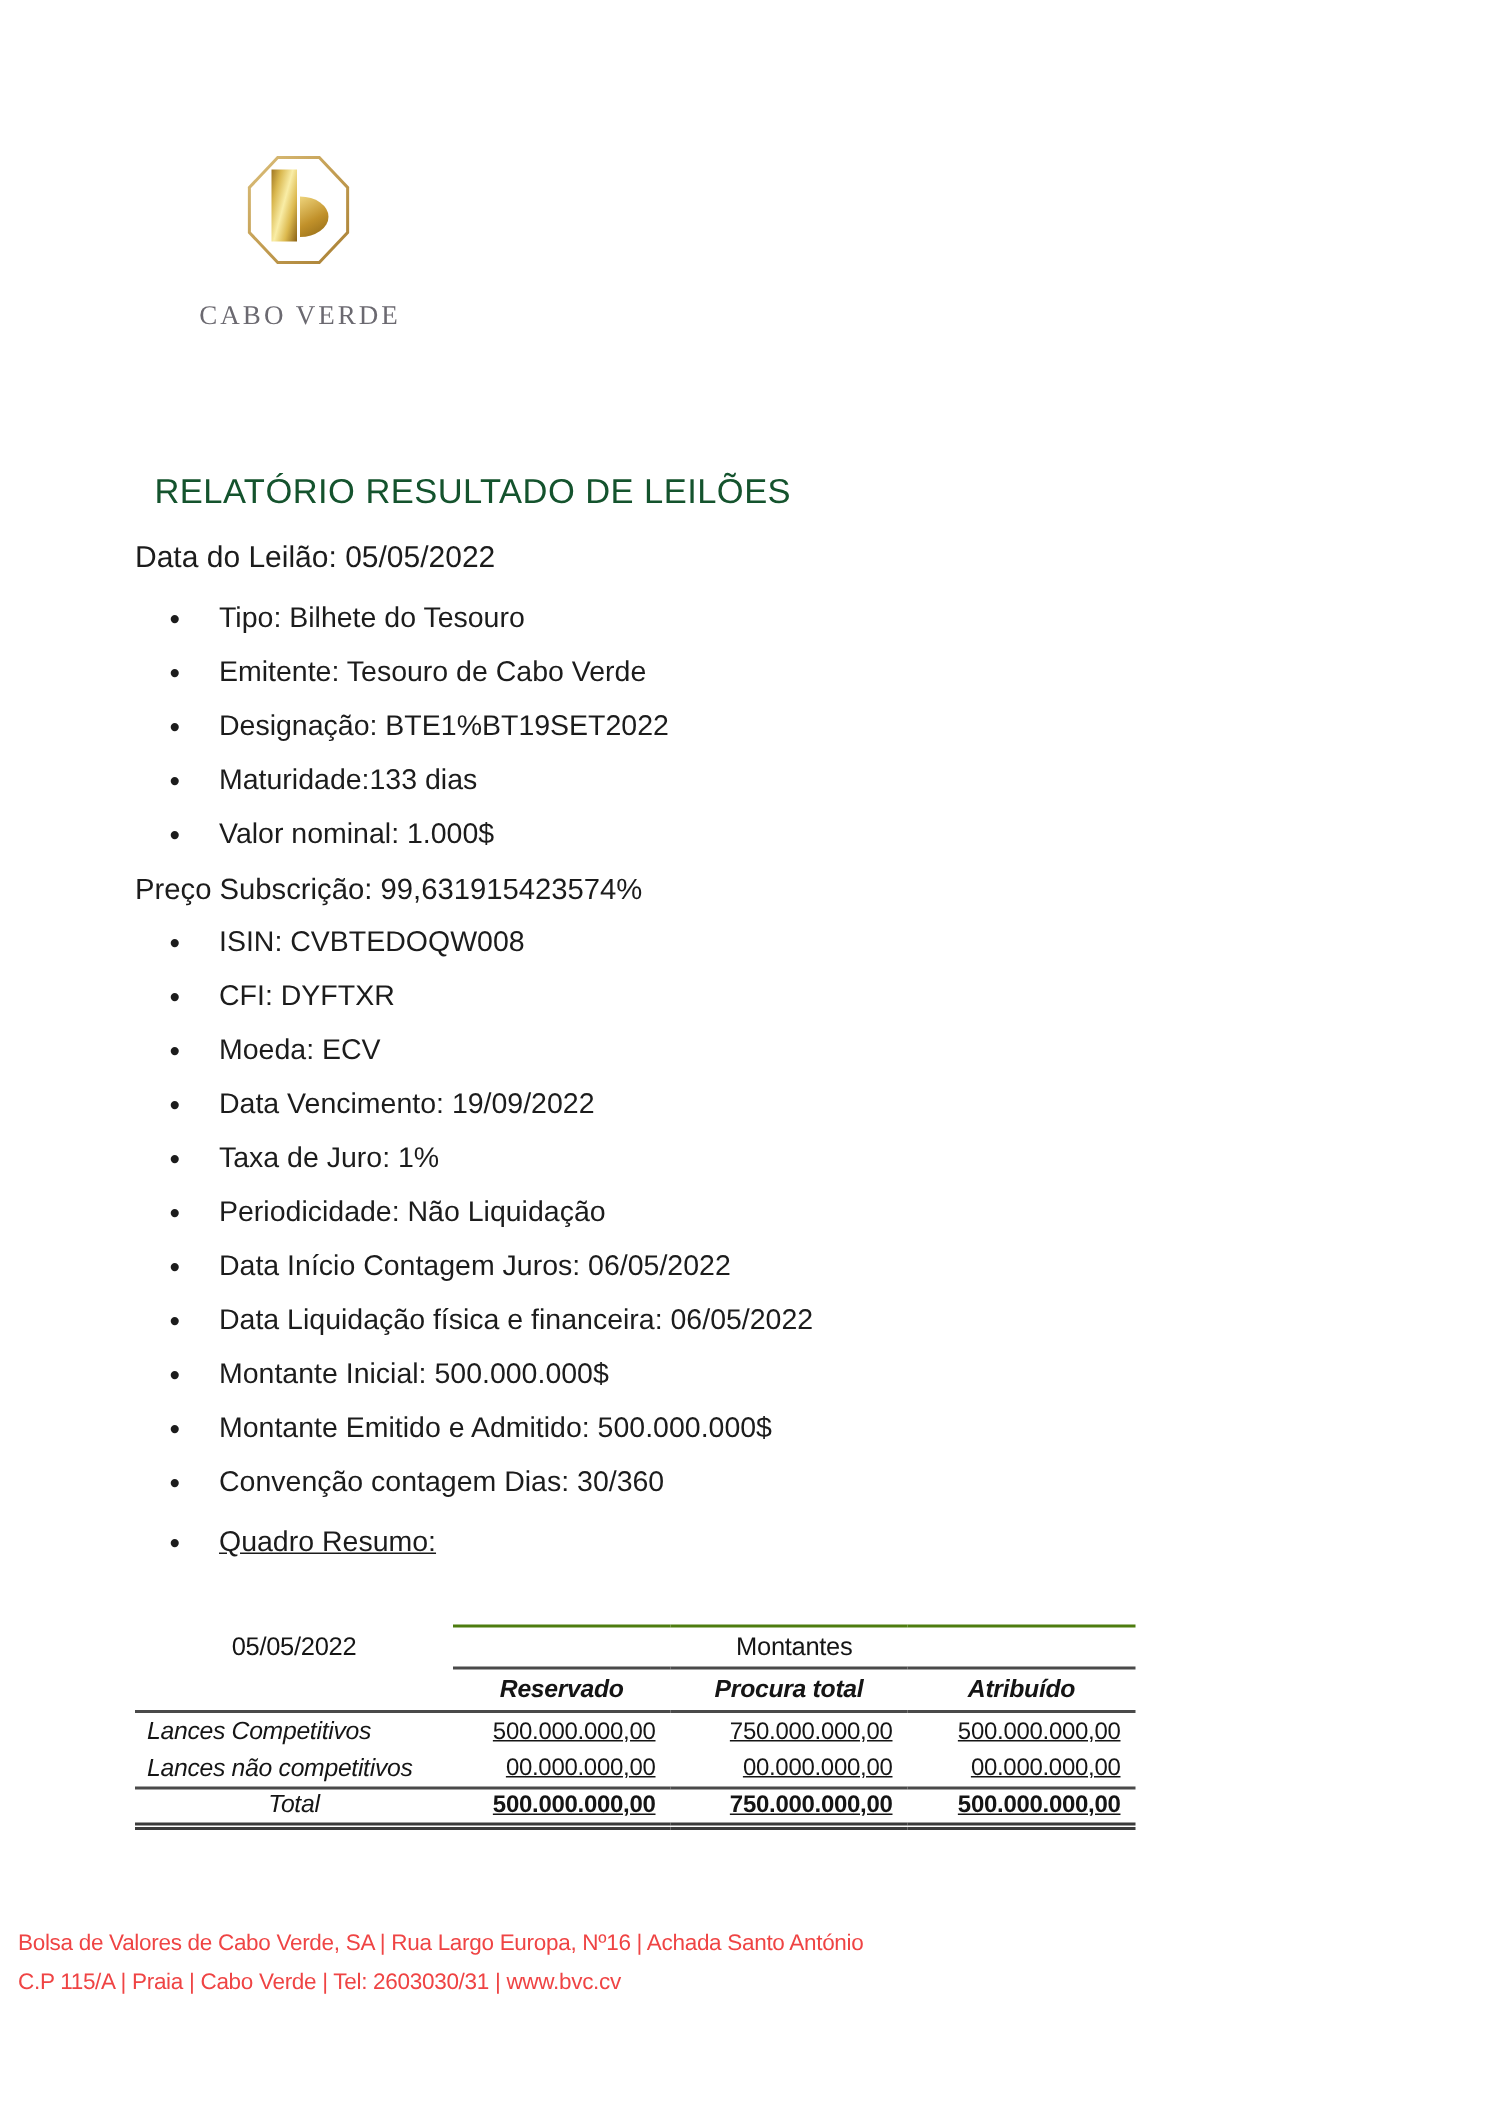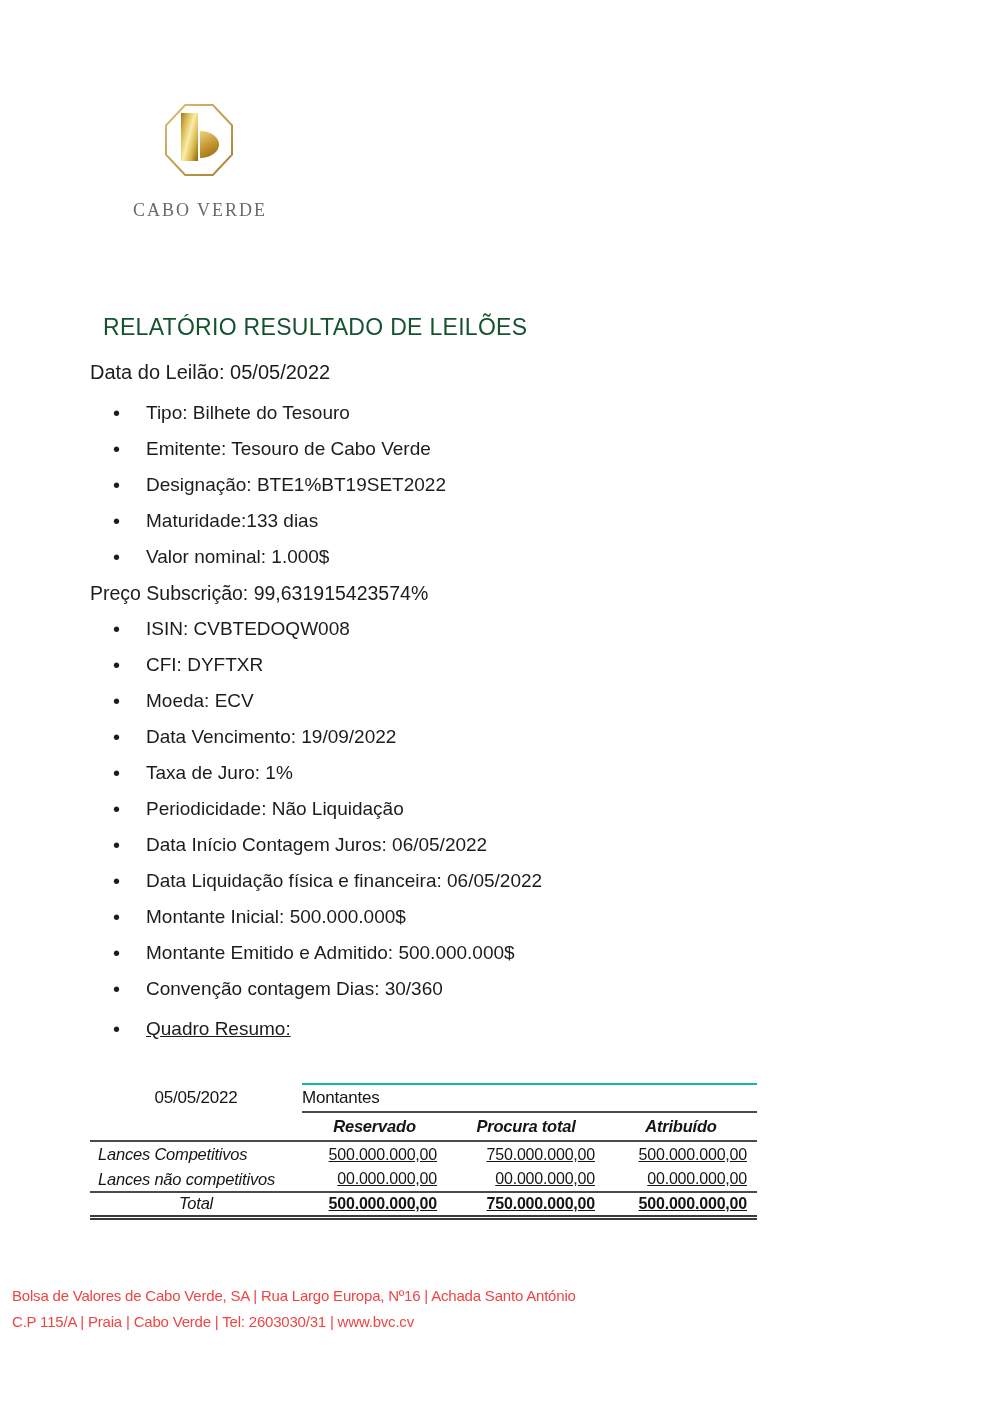--- a/index.html
+++ b/index.html
@@ -40,22 +40,22 @@
   .li.quadro { margin-top:4px; }
   .li.quadro .li-text { text-decoration:underline; }
   .price-line { position:absolute; left:90px; top:575px; line-height:36px; font-size:19.5px; white-space:nowrap; }
 
   
   .summary { position:absolute; left:90px; top:1083px; width:667px; border-collapse:collapse;
              letter-spacing:-0.2px; color:#151515; }
   .summary td, .summary th { padding:0; vertical-align:middle; font-weight:normal; }
   .summary .r1 td { height:28px; }
   .summary .c-date { text-align:center; font-size:17px; }
-  .summary .c-montantes { font-size:17px;
-             border-top:2px solid #14b8a6; border-bottom:2px solid #4a4a4a; }
+  .summary .c-montantes { text-align:center; font-size:17px;
+             border-top:2px solid #4d7c0f; border-bottom:2px solid #4a4a4a; }
   .summary .r2 td, .summary .r2 th { height:29px; border-bottom:2px solid #4a4a4a; }
   .summary .r2 th { font-style:italic; font-weight:bold; font-size:16.5px; text-align:center; }
   .summary .label { font-style:italic; font-size:16.5px; text-align:left; padding-left:8px;margin-left:40px; }
   .summary .val { text-align:right; font-size:16px; padding-right:10px;text-decoration:underline; }
   .summary .r3 td { height:26px; }
   .summary .r4 td { height:25px; border-bottom:2px solid #4a4a4a; }
   .summary .rt td { height:25px; border-bottom:5px double #3b3b3b; }
   .summary .rt .label { text-align:center; padding-left:0; }
   .summary .rt .val { font-weight:bold; }
 

